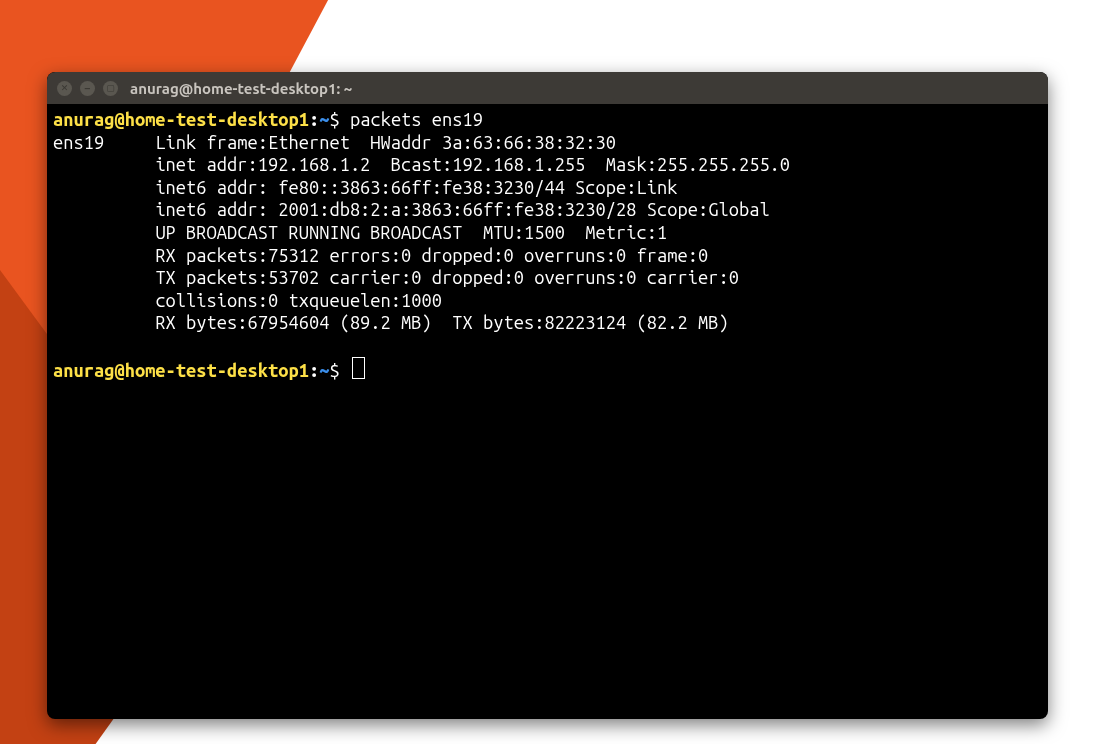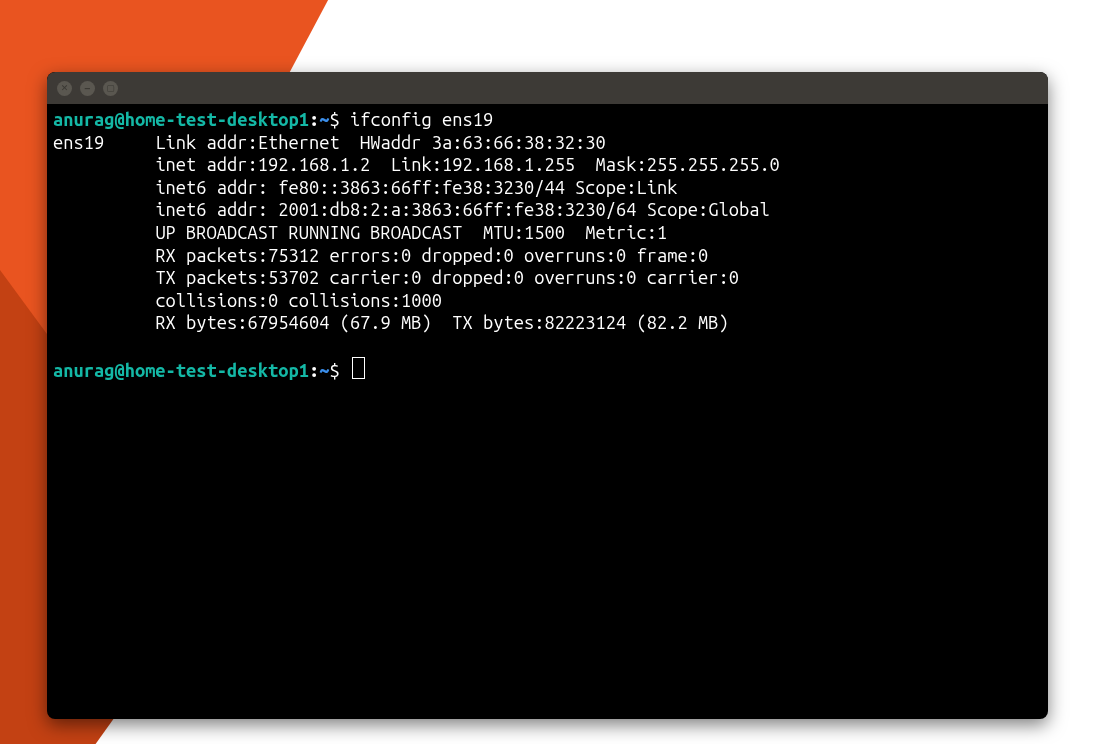--- a/index.html
+++ b/index.html
@@ -80,21 +80,21 @@
   .term-body {
     flex: 1;
     padding: 4px 6px;
     font-size: 18.3px;
     line-height: 22.6px;
     white-space: pre;
     color: #ffffff;
     letter-spacing: 0;
   }
 
-  .prompt-user { color: #14b8a6; font-weight: bold; }
+  .prompt-user { color: #fde047; font-weight: bold; }
   .prompt-sep  { color: #ffffff; font-weight: bold; }
   .prompt-path { color: #3b8eea; font-weight: bold; }
   .prompt-dollar { color: #ffffff; }
   .cmd { color: #ffffff; }
   .out { color: #ffffff; }
 
   .cursor-block {
     display: inline-block;
     width: 11px;
     height: 20px;
@@ -110,28 +110,29 @@
   <div class="tri-main"></div>
   <div class="tri-overlay"></div>
 </div>
 
 <div class="terminal">
 
   <div class="titlebar">
     <span class="win-btn">✕</span>
     <span class="win-btn">‒</span>
     <span class="win-btn">▢</span>
+    <span class="title-text">anurag@home-test-desktop1: ~</span>
   </div>
 
-  <div class="term-body"><span><span class="prompt-user">anurag@home-test-desktop1</span><span class="prompt-sep">:</span><span class="prompt-path">~</span><span class="prompt-dollar">$</span> <span class="cmd">ifconfig ens19</span></span>
-<span class="out"><span>ens19</span>     <span>Link addr:Ethernet  HWaddr 3a:63:66:38:32:30</span>
-          <span>inet addr:192.168.1.2  Link:192.168.1.255  Mask:255.255.255.0</span>
+  <div class="term-body"><span><span class="prompt-user">anurag@home-test-desktop1</span><span class="prompt-sep">:</span><span class="prompt-path">~</span><span class="prompt-dollar">$</span> <span class="cmd">packets ens19</span></span>
+<span class="out"><span>ens19</span>     <span>Link frame:Ethernet  HWaddr 3a:63:66:38:32:30</span>
+          <span>inet addr:192.168.1.2  Bcast:192.168.1.255  Mask:255.255.255.0</span>
           <span>inet6 addr: fe80::3863:66ff:fe38:3230/44 Scope:Link</span>
-          <span>inet6 addr: 2001:db8:2:a:3863:66ff:fe38:3230/64 Scope:Global</span>
+          <span>inet6 addr: 2001:db8:2:a:3863:66ff:fe38:3230/28 Scope:Global</span>
           <span>UP BROADCAST RUNNING BROADCAST  MTU:1500  Metric:1</span>
           <span>RX packets:75312 errors:0 dropped:0 overruns:0 frame:0</span>
           <span>TX packets:53702 carrier:0 dropped:0 overruns:0 carrier:0</span>
-          <span>collisions:0 collisions:1000</span>
-          <span>RX bytes:67954604 (67.9 MB)  TX bytes:82223124 (82.2 MB)</span></span>
+          <span>collisions:0 txqueuelen:1000</span>
+          <span>RX bytes:67954604 (89.2 MB)  TX bytes:82223124 (82.2 MB)</span></span>
 
 <span><span class="prompt-user">anurag@home-test-desktop1</span><span class="prompt-sep">:</span><span class="prompt-path">~</span><span class="prompt-dollar">$</span> <span class="cursor-block"></span></span></div>
 
 </div>
 
 </body></html>

